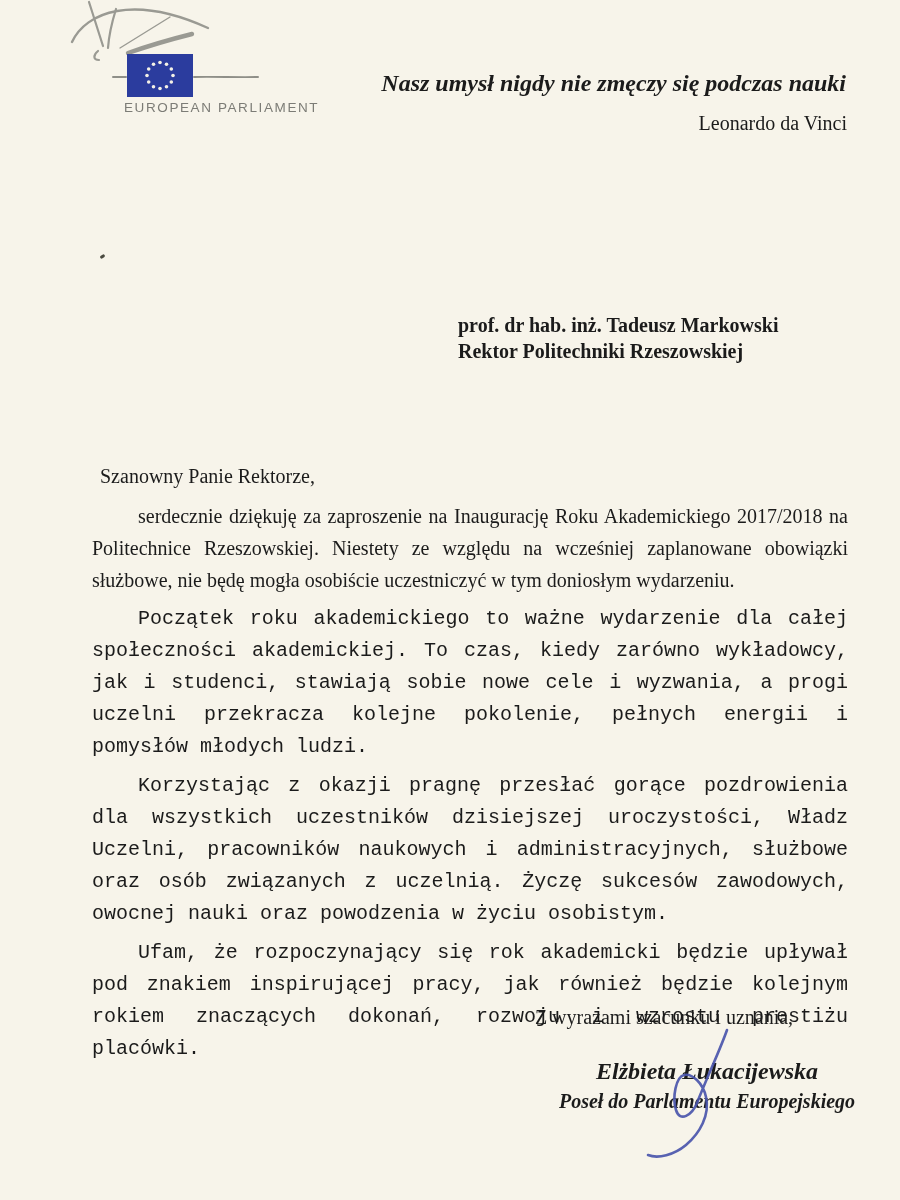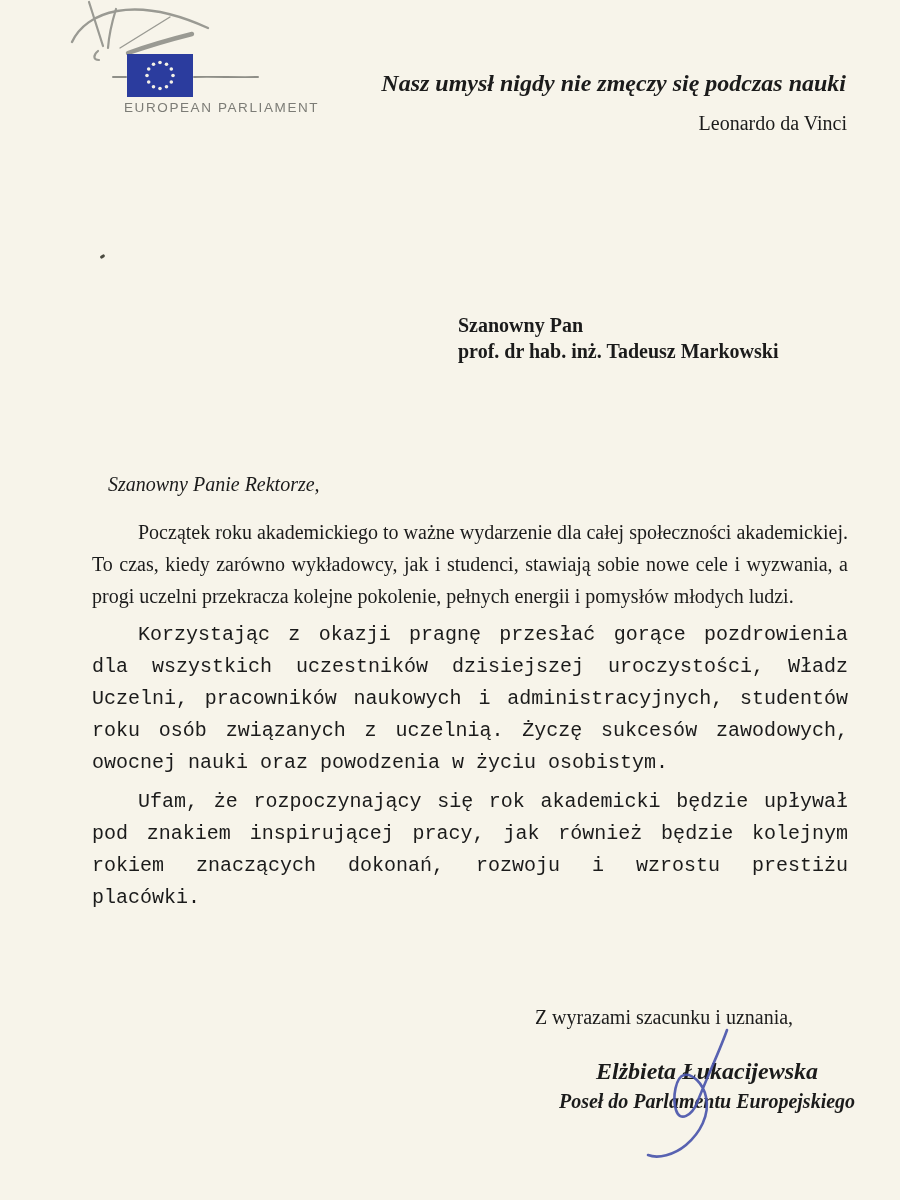--- a/index.html
+++ b/index.html
@@ -31,21 +31,21 @@
   
   .recipient{
     position:absolute;left:458px;top:312px;
     font-size:20px;font-weight:bold;line-height:26px;white-space:nowrap;
   }
   
   .letter-body{
     position:absolute;left:92px;top:452px;width:756px;
     font-size:20px;line-height:32px;text-align:justify;
   }
-  .letter-body .salutation{margin:16px;font-style:italic;}
+  .letter-body .salutation{margin:8px;}
   .letter-body p{margin:0;text-indent:46px;}
   .letter-body p + p{margin-top:7px;font-family:Liberation Mono, monospace;}
   
   .valediction{
     position:absolute;left:664px;top:1006px;transform:translateX(-50%);
     font-size:20px;white-space:nowrap;
   }
   .signer-name{
     position:absolute;left:707px;top:1058px;transform:translateX(-50%);
     font-size:24px;font-weight:bold;font-style:italic;white-space:nowrap;
@@ -100,28 +100,29 @@
     <span class="logo-wordmark">EUROPEAN PARLIAMENT</span>
   </div>
 
   <div class="quote">Nasz umysł nigdy nie zmęczy się podczas nauki</div>
   <div class="quote-attribution">Leonardo da Vinci</div>
 
 
   <div class="speck"></div>
 
   <div class="recipient">
-    <div>Szanowny Pan</div>
     <div>prof. dr hab. inż. Tadeusz Markowski</div>
+    <div>Rektor Politechniki Rzeszowskiej</div>
   </div>
 
   <div class="letter-body">
     <div class="salutation">Szanowny Panie Rektorze,</div>
+    <p>serdecznie dziękuję za zaproszenie na Inaugurację Roku Akademickiego 2017/2018 na Politechnice Rzeszowskiej. Niestety ze względu na wcześniej zaplanowane obowiązki służbowe, nie będę mogła osobiście uczestniczyć w tym doniosłym wydarzeniu.</p>
     <p>Początek roku akademickiego to ważne wydarzenie dla całej społeczności akademickiej. To czas, kiedy zarówno wykładowcy, jak i studenci, stawiają sobie nowe cele i wyzwania, a progi uczelni przekracza kolejne pokolenie, pełnych energii i pomysłów młodych ludzi.</p>
-    <p>Korzystając z okazji pragnę przesłać gorące pozdrowienia dla wszystkich uczestników dzisiejszej uroczystości, Władz Uczelni, pracowników naukowych i administracyjnych, studentów roku osób związanych z uczelnią. Życzę sukcesów zawodowych, owocnej nauki oraz powodzenia w życiu osobistym.</p>
+    <p>Korzystając z okazji pragnę przesłać gorące pozdrowienia dla wszystkich uczestników dzisiejszej uroczystości, Władz Uczelni, pracowników naukowych i administracyjnych, służbowe oraz osób związanych z uczelnią. Życzę sukcesów zawodowych, owocnej nauki oraz powodzenia w życiu osobistym.</p>
     <p>Ufam, że rozpoczynający się rok akademicki będzie upływał pod znakiem inspirującej pracy, jak również będzie kolejnym rokiem znaczących dokonań, rozwoju i wzrostu prestiżu placówki.</p>
   </div>
 
   <div class="valediction">Z wyrazami szacunku i uznania,</div>
   <div class="signer-name">Elżbieta Łukacijewska</div>
   <div class="signer-title">Poseł do Parlamentu Europejskiego</div>
 
   <svg class="signature-svg" width="180" height="170" viewBox="0 0 180 170">
     <path d="M 127 18 C 120 38, 108 63, 97 91
              C 92 103, 80 111, 76 98

